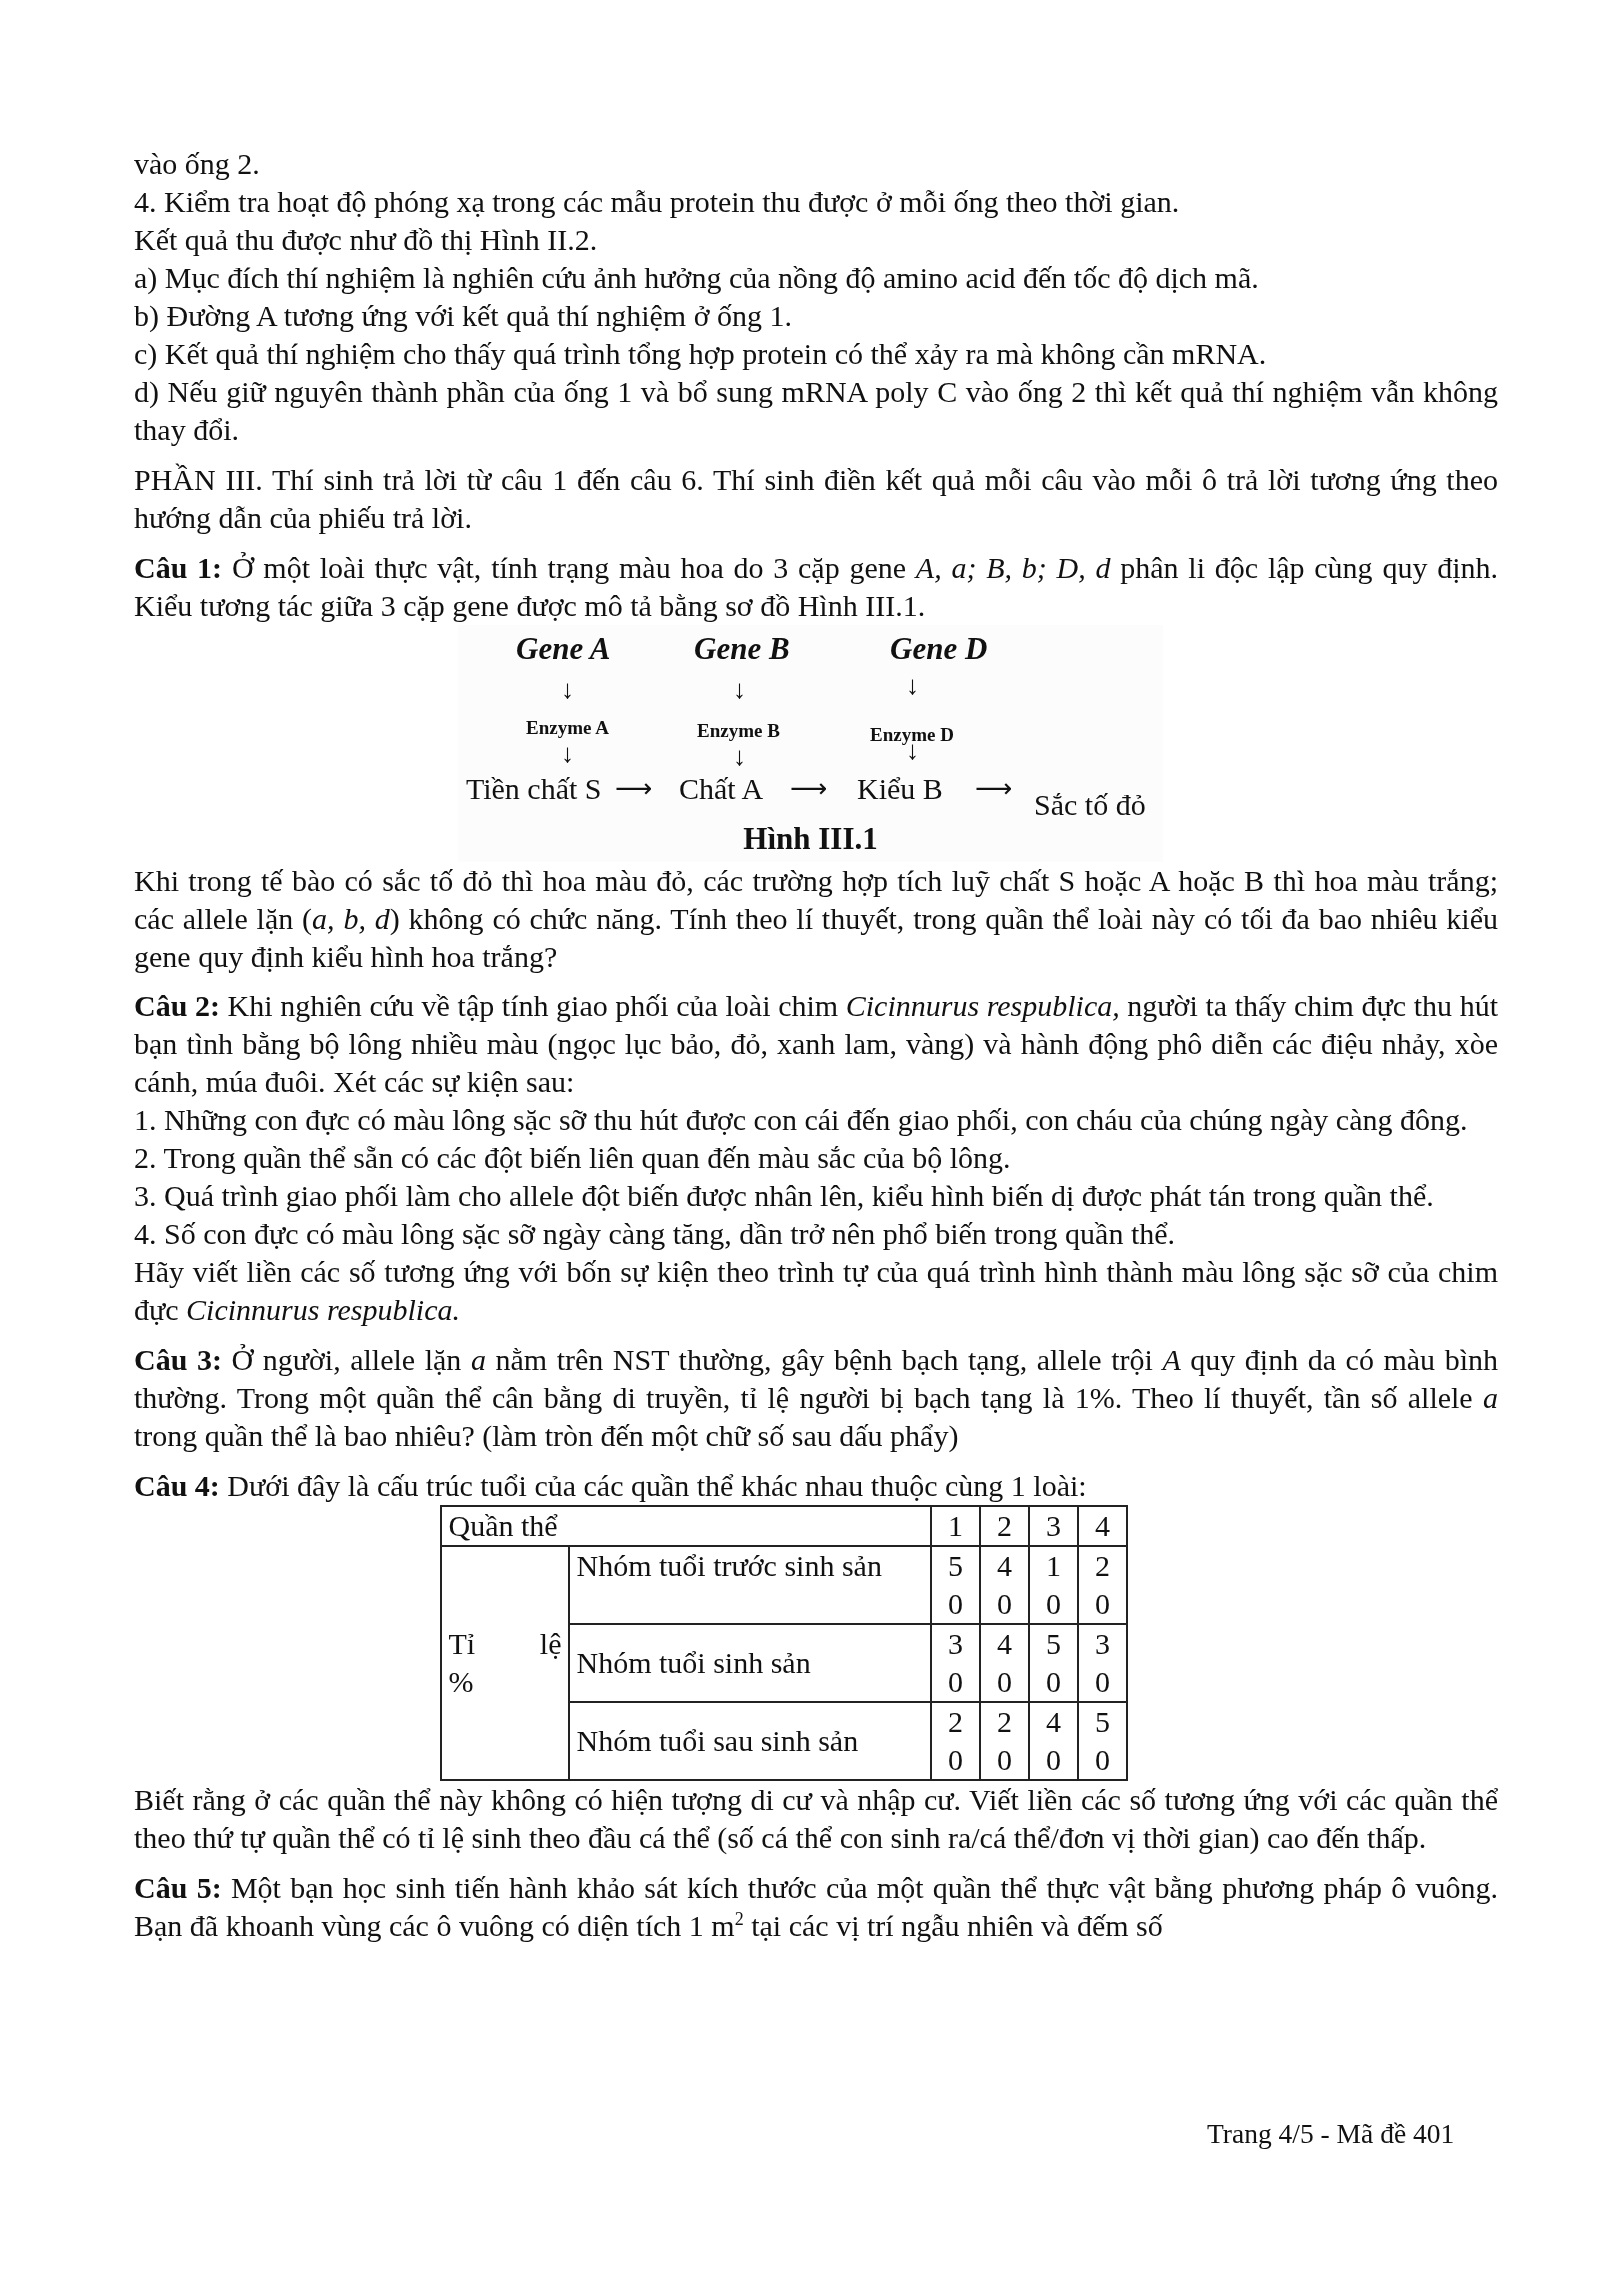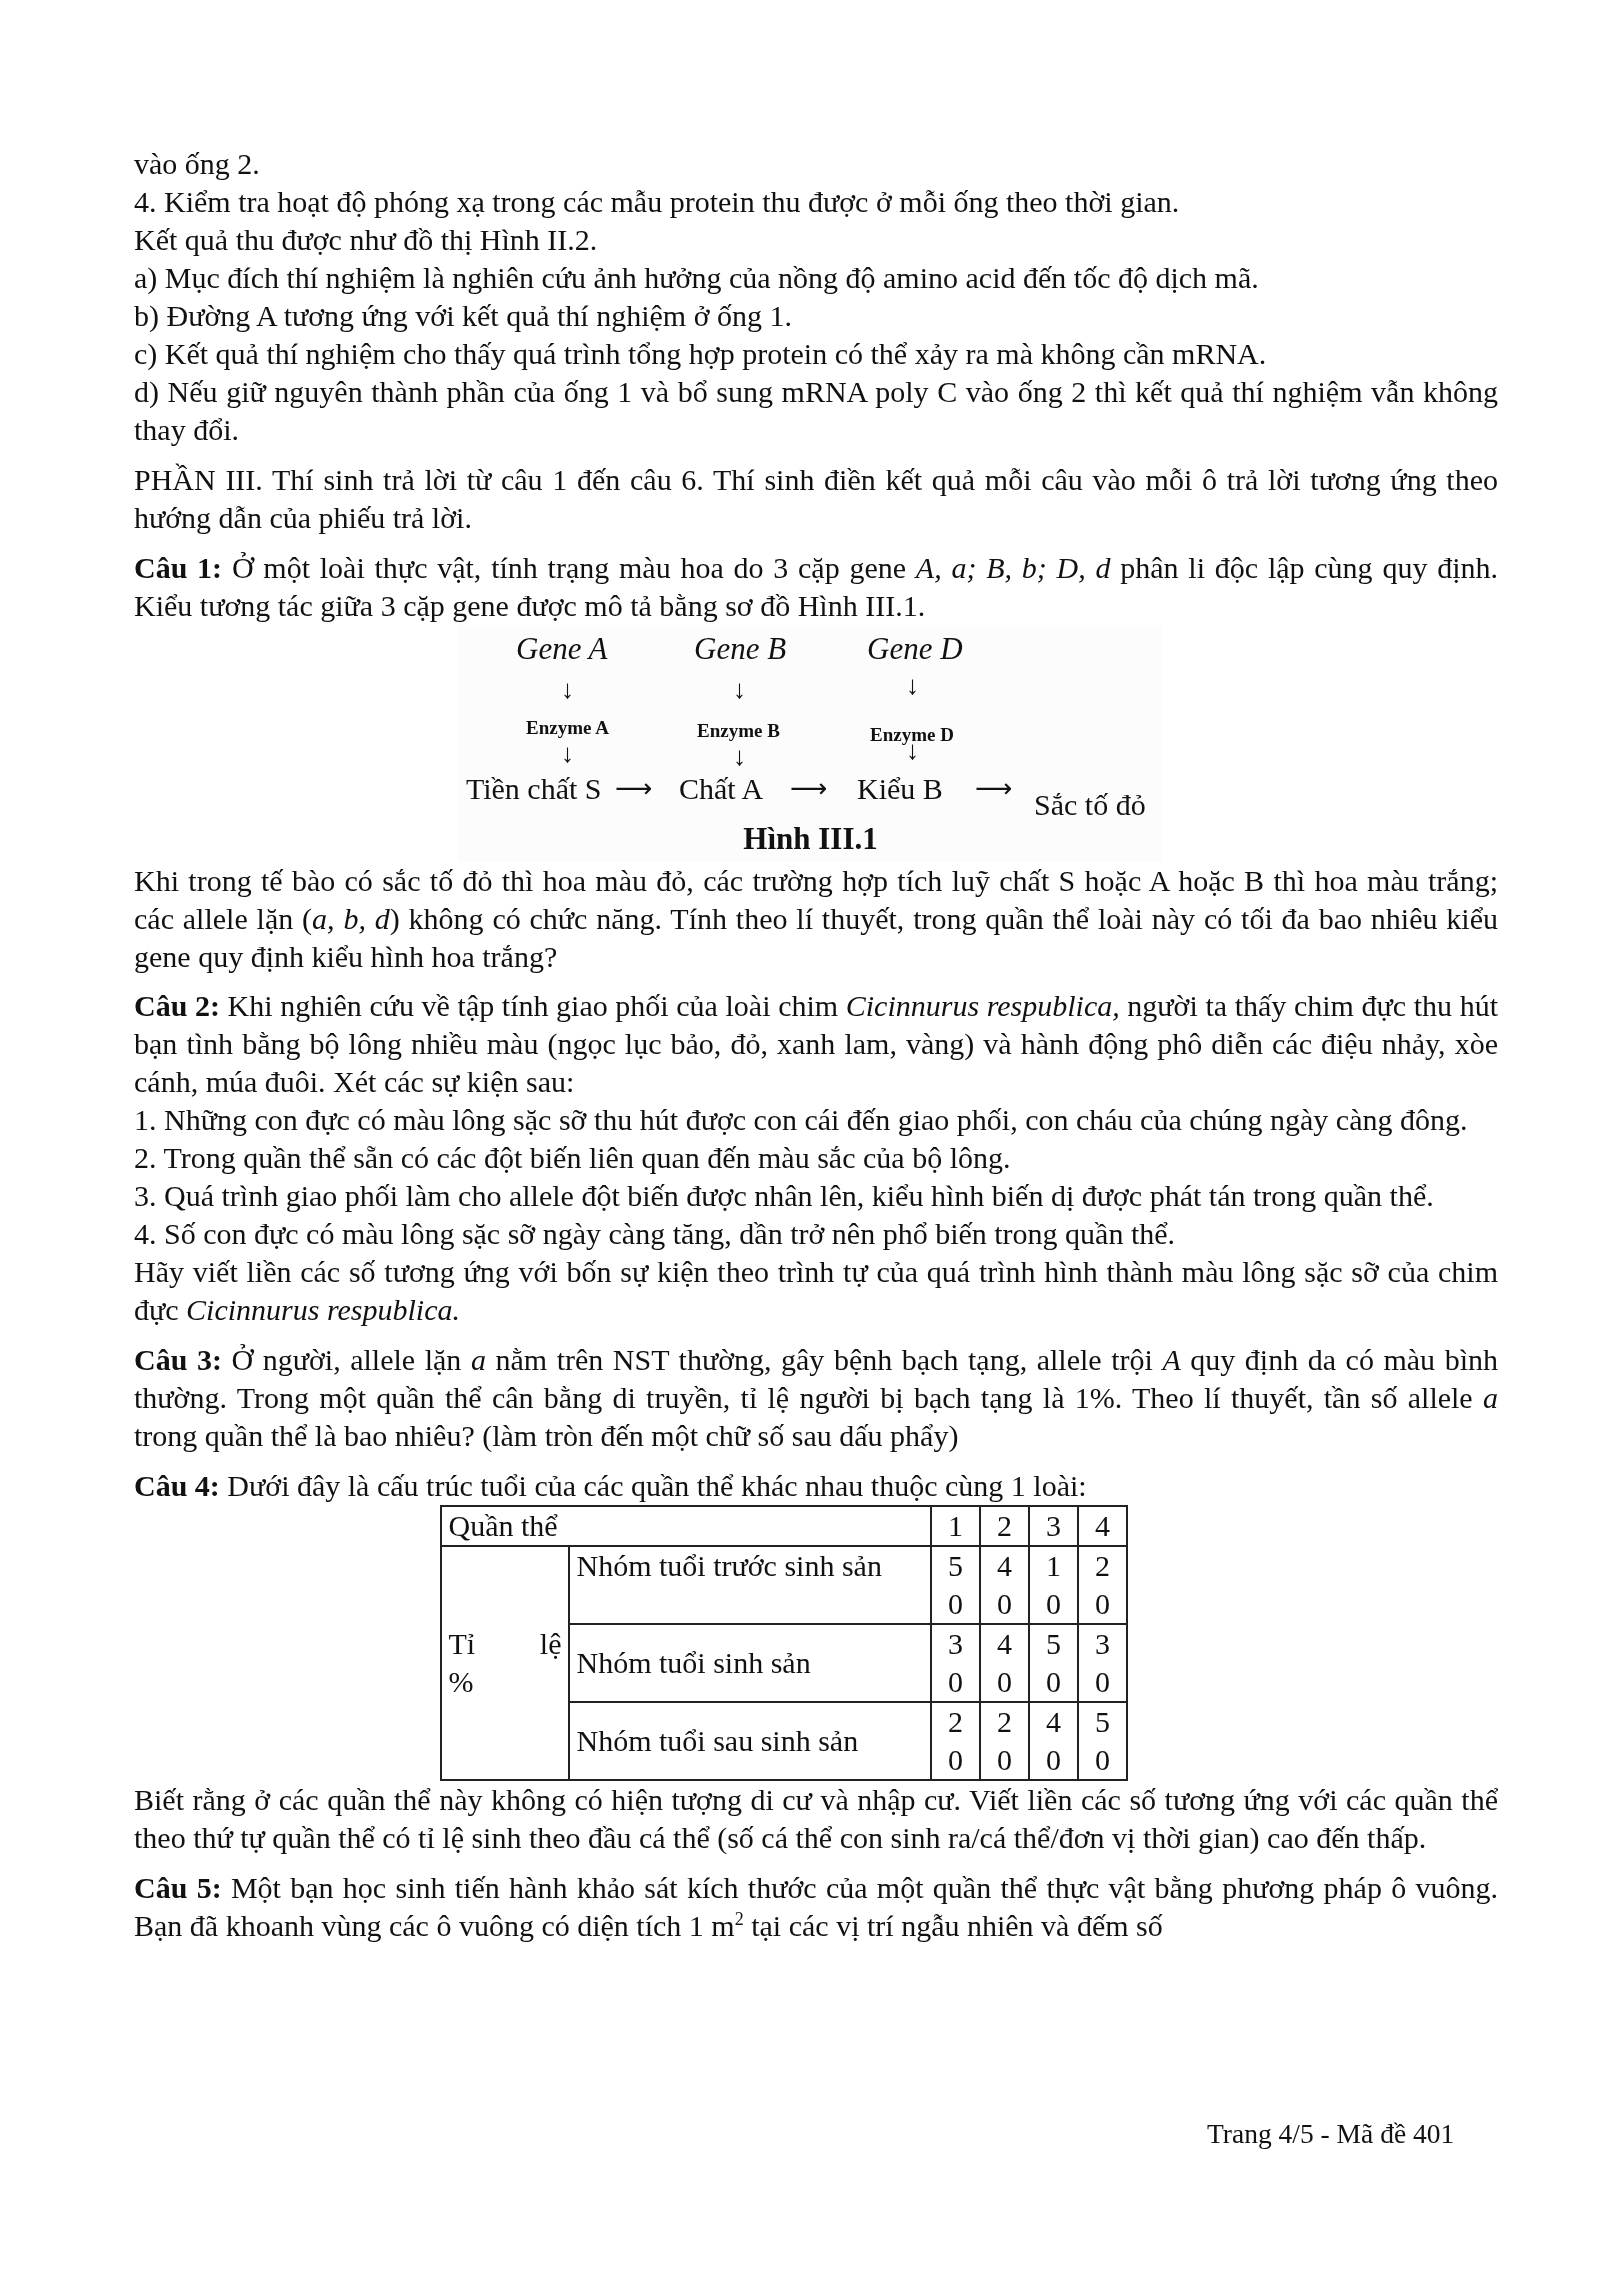--- a/index.html
+++ b/index.html
@@ -12,21 +12,21 @@
   .gap { height: 11.8px; }
   b, .b { font-weight: normal; }
   i, .i { font-style: italic; }
   .label { font-weight: bold; }
 
   
   .diagram {
     position: relative; margin: 0 0 0 324px; width: 705px; height: 237px;
     background: #fcfcfd;
   }
-  .diagram .gene { position: absolute; top: 5.2px; font-style: italic; font-weight: normal; font-size: 31px; line-height: 37px; }
+  .diagram .gene { position: absolute; top: 5.2px; font-style: italic; font-weight: bold; font-size: 31px; line-height: 37px; }
   .diagram .arrow-down { position: absolute; font-size: 26px; line-height: 26px; }
   .diagram .enzyme { position: absolute; font-weight: bold; font-size: 19px; line-height: 22px; }
   .diagram .chain { position: absolute; top: 145px; font-size: 30px; line-height: 37px; white-space: nowrap; }
   .diagram .harrow { position: absolute; top: 145px; font-size: 26px; line-height: 37px; }
   .diagram .caption { position: absolute; top: 195px; left: 0; width: 100%; text-align: center; font-weight: bold; font-size: 31px; line-height: 38px; }
 
   
   table.age {
     margin-left: 306px; border-collapse: collapse; font-size: 30px; line-height: 38px;
   }
@@ -55,21 +55,21 @@
 
   <div class="gap"></div>
   <p class="p"><b>PHẦN III.</b><span> Thí sinh trả lời từ câu 1 đến câu 6. Thí sinh điền kết quả mỗi câu vào mỗi ô trả lời tương ứng theo hướng dẫn của phiếu trả lời.</span></p>
 
   <div class="gap"></div>
   <p class="p"><span class="label">Câu 1:</span><span> Ở một loài thực vật, tính trạng màu hoa do 3 cặp gene </span><i>A, a; B, b; D, d</i><span> phân li độc lập cùng quy định. Kiểu tương tác giữa 3 cặp gene được mô tả bằng sơ đồ </span><b>Hình III.1</b><b>.</b></p>
 
   <div class="diagram">
     <div class="gene" style="left:58px;">Gene A</div>
     <div class="gene" style="left:236px;">Gene B</div>
-    <div class="gene" style="left:409px;text-align:center;">Gene D</div>
+    <div class="gene" style="left:432px;text-align:center;">Gene D</div>
 
     <div class="arrow-down" style="left:103px; top:52px;">↓</div>
     <div class="arrow-down" style="left:275px; top:52px;">↓</div>
     <div class="arrow-down" style="left:448px; top:48px;">↓</div>
 
     <div class="enzyme" style="left:68px; top:92px;">Enzyme A</div>
     <div class="enzyme" style="left:239px; top:95px;text-align:right;">Enzyme B</div>
     <div class="enzyme" style="left:412px; top:99px;font-family:Liberation Serif, serif;">Enzyme D</div>
 
     <div class="arrow-down" style="left:103px; top:116px;">↓</div>

